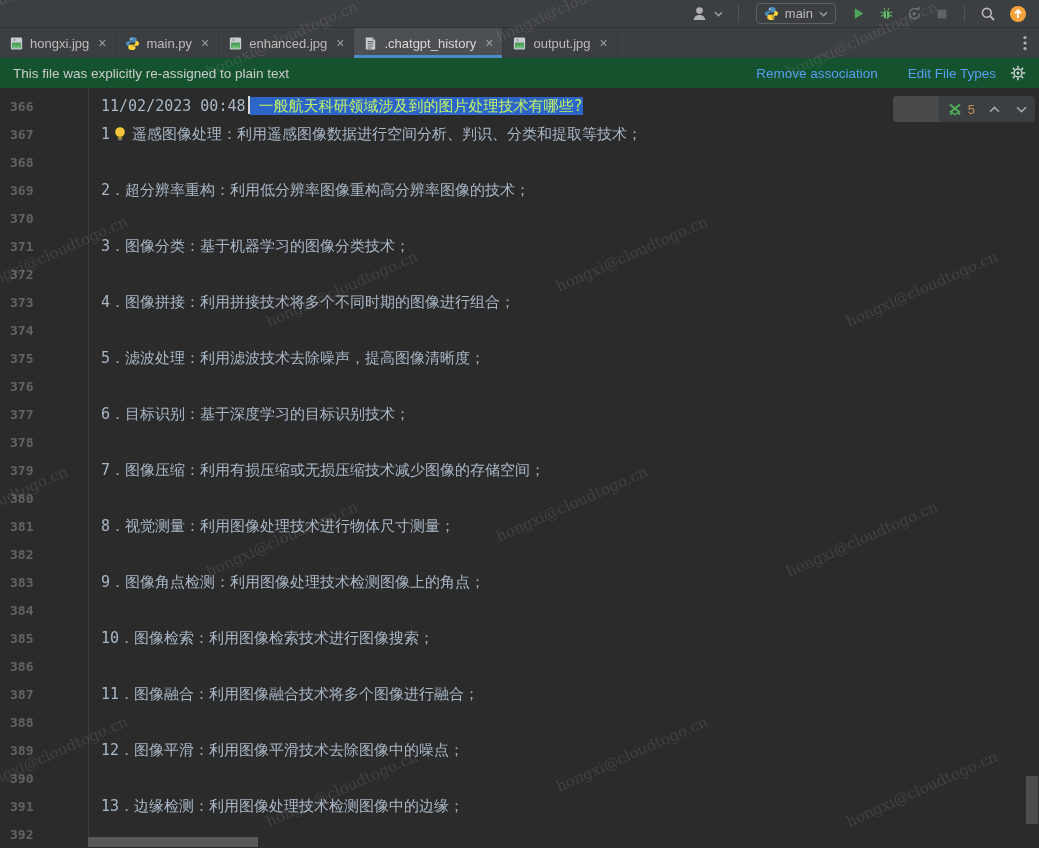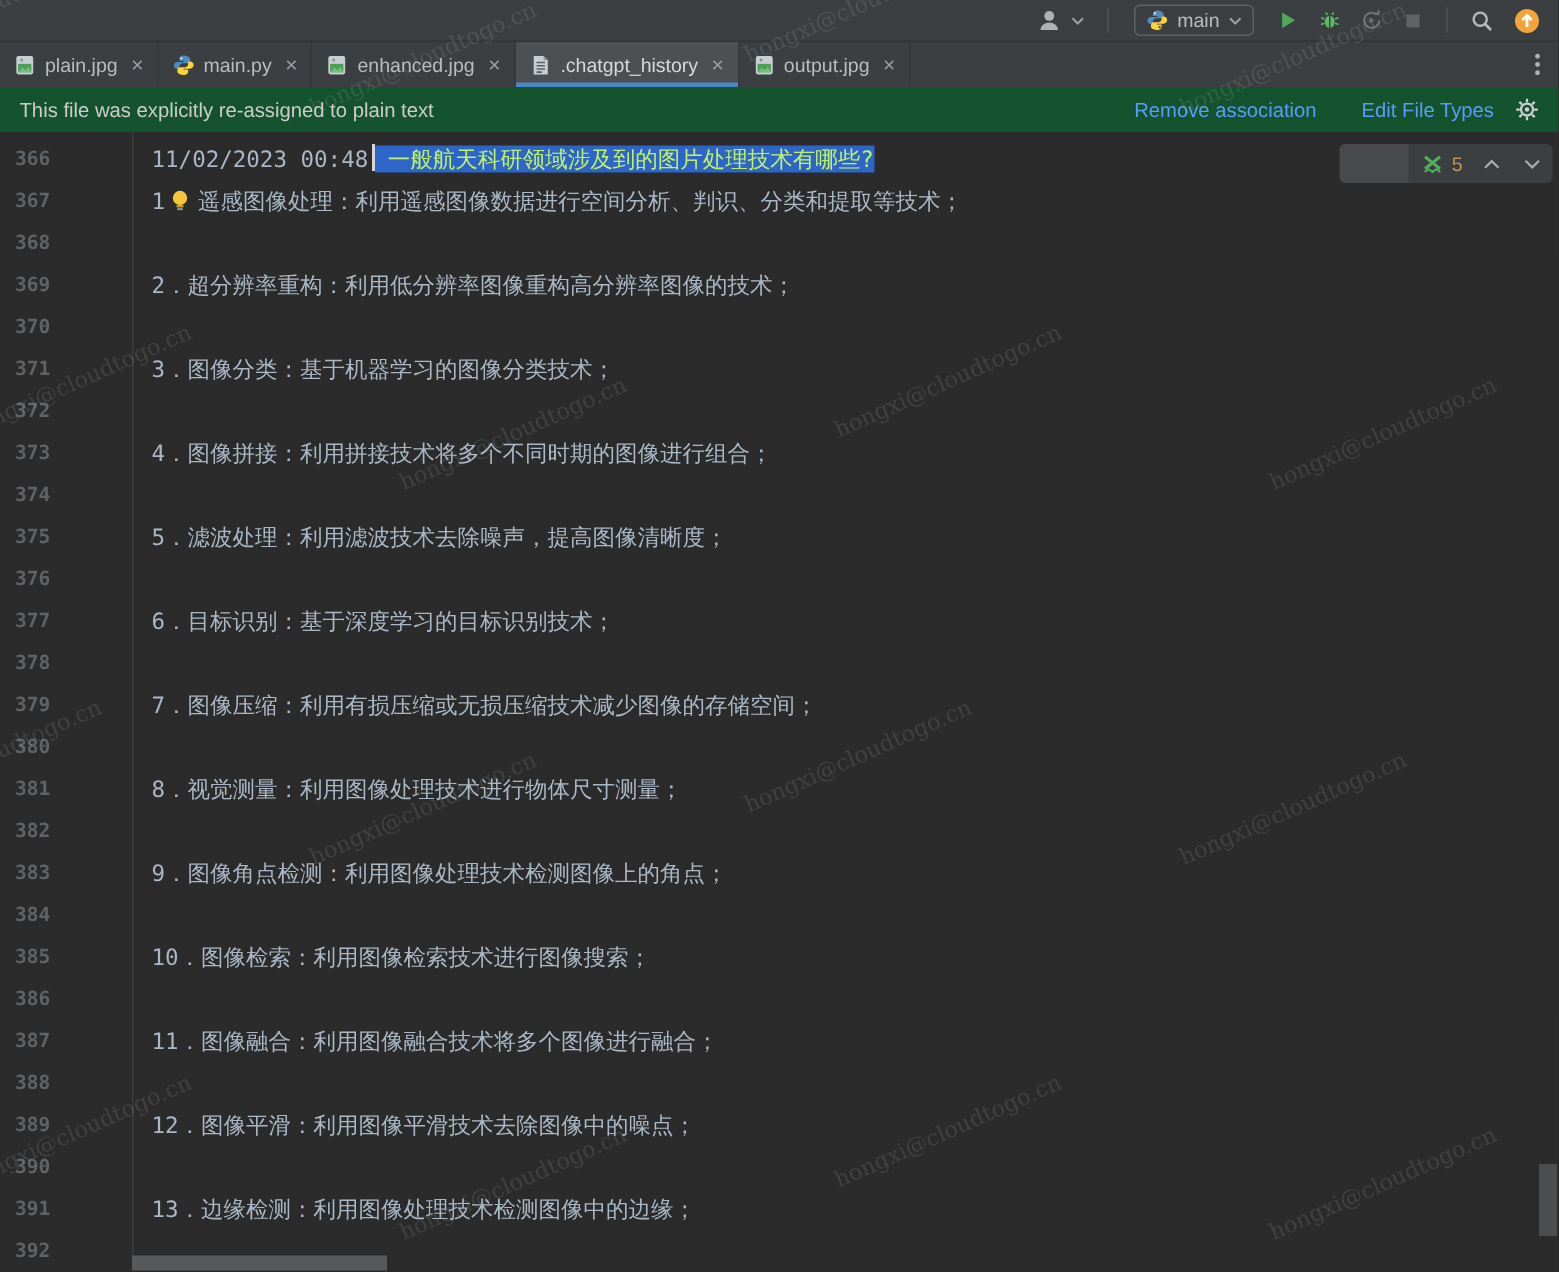--- a/index.html
+++ b/index.html
@@ -166,21 +166,21 @@
   <div id="tabs" style="display:flex;align-items:stretch;">
       <div class="tab">
         <span>
           <svg width="15" height="15" viewBox="0 0 16 16">
             <rect x="2" y="1.5" width="12" height="13" rx="1.5" fill="#c9ced2"></rect>
             <rect x="3.3" y="7" width="9.4" height="6" fill="#4d9e57"></rect>
             <circle cx="5.8" cy="4.3" r="1.1" fill="#8a9196"></circle>
             <path d="M3.3 13l3-3.4 2.2 2 2-2.6 2.2 4z" fill="#71c07c"></path>
           </svg>
         </span>
-        <span>plain.jpg</span>
+        <span>hongxi.jpg</span>
         <span class="close">×</span>
       </div>
       <div class="tab">
         <span>
           <svg width="15" height="15" viewBox="0 0 16 16">
             <path fill="#4b8bbe" d="M7.9 1C6 1 4.9 1.9 4.9 3.3V5h3.3v.6H3.5C2.1 5.6 1 6.6 1 8.1s1.1 2.5 2.5 2.5h1.4V8.9c0-1.3 1.1-2.3 2.4-2.3h3.2c1.1 0 2-.9 2-2V3.3C12.5 1.9 9.8 1 7.9 1z"></path>
             <path fill="#ffd43b" d="M8.1 15c1.9 0 3-.9 3-2.3V11H7.8v-.6h4.7c1.4 0 2.5-1 2.5-2.5s-1.1-2.5-2.5-2.5h-1.4v1.7c0 1.3-1.1 2.3-2.4 2.3H5.5c-1.1 0-2 .9-2 2v1.3C3.5 14.1 6.2 15 8.1 15z"></path>
             <circle cx="6.3" cy="3.1" r=".8" fill="#e8eef2"></circle>
           </svg>
         </span>

